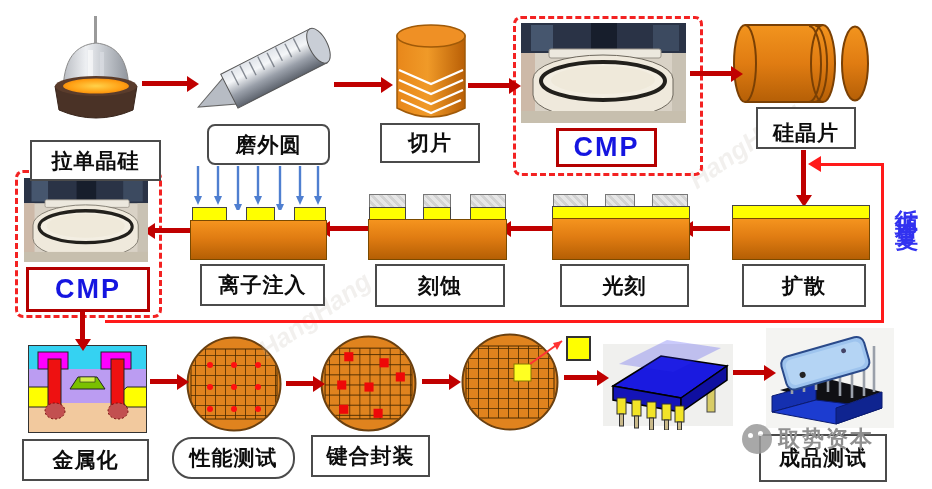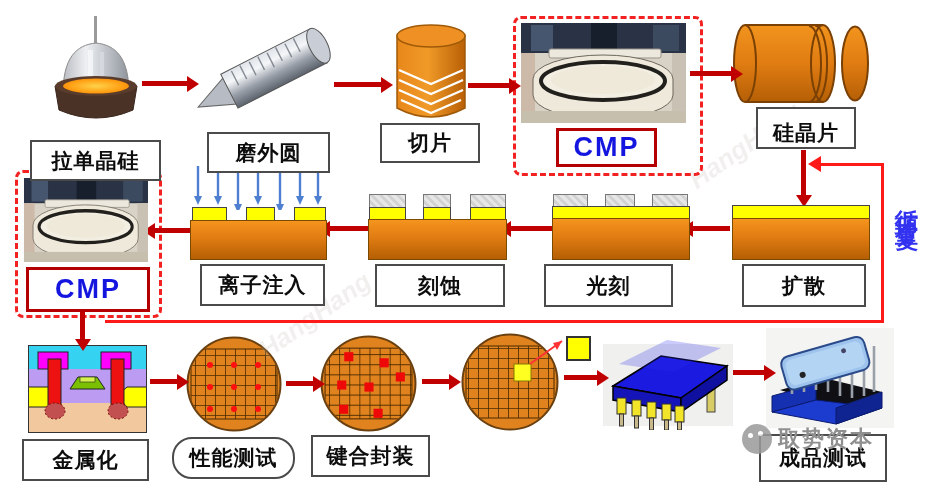--- a/index.html
+++ b/index.html
@@ -100,21 +100,21 @@
           <line x1="52" y1="35" x2="52" y2="50"></line>
         <line x1="62" y1="36" x2="62" y2="51"></line>
           <line x1="72" y1="35" x2="72" y2="50"></line>
         <line x1="82" y1="36" x2="82" y2="52"></line>
           <line x1="92" y1="35" x2="92" y2="50"></line>
         <line x1="102" y1="36" x2="102" y2="51"></line>
           <line x1="112" y1="35" x2="112" y2="50"></line>
       </g>
     </g>
   </svg>
-  <div class="lbl" style="left:207px;top:132px;width:119px;height:37px;">
+  <div class="lbl" style="left:207px;top:124px;width:119px;height:37px;border-radius:8px;">
     <span>磨外圆</span>
   </div>
 
   <div class="arr-h right" style="left:334px;top:82px;width:48px;"></div>
 
   <svg class="abs" style="left:392px;top:20px;" width="78" height="104" viewBox="0 0 78 104">
     <defs>
       <linearGradient id="ora" x1="0" y1="0" x2="1" y2="0">
         <stop offset="0" stop-color="#e8871a"></stop>
           <stop offset="0.45" stop-color="#f09a28"></stop>
@@ -191,21 +191,21 @@
     <span>扩散</span>
   </div>
 
   <div class="arr-h left" style="left:692px;top:226px;width:38px;"></div>
 
   <div class="cap-g" style="left:553px;top:194px;width:33px;height:12px;"></div>
   <div class="cap-g" style="left:605px;top:194px;width:28px;height:12px;"></div>
   <div class="cap-g" style="left:652px;top:194px;width:34px;height:12px;"></div>
   <div class="strip-y" style="left:552px;top:206px;width:136px;height:12px;"></div>
   <div class="blk-orange" style="left:552px;top:218px;width:136px;height:40px;"></div>
-  <div class="lbl" style="left:544px;top:264px;width:125px;height:39px;text-align:center;">
+  <div class="lbl" style="left:560px;top:264px;width:125px;height:39px;text-align:center;">
     <span>光刻</span>
   </div>
 
   <div class="arr-h left" style="left:510px;top:226px;width:42px;"></div>
 
   <div class="cap-g" style="left:369px;top:194px;width:35px;height:13px;"></div>
   <div class="cap-g" style="left:423px;top:194px;width:26px;height:13px;"></div>
   <div class="cap-g" style="left:470px;top:194px;width:34px;height:13px;"></div>
   <div class="strip-y" style="left:369px;top:207px;width:35px;height:12px;"></div>
   <div class="strip-y" style="left:423px;top:207px;width:26px;height:12px;"></div>

